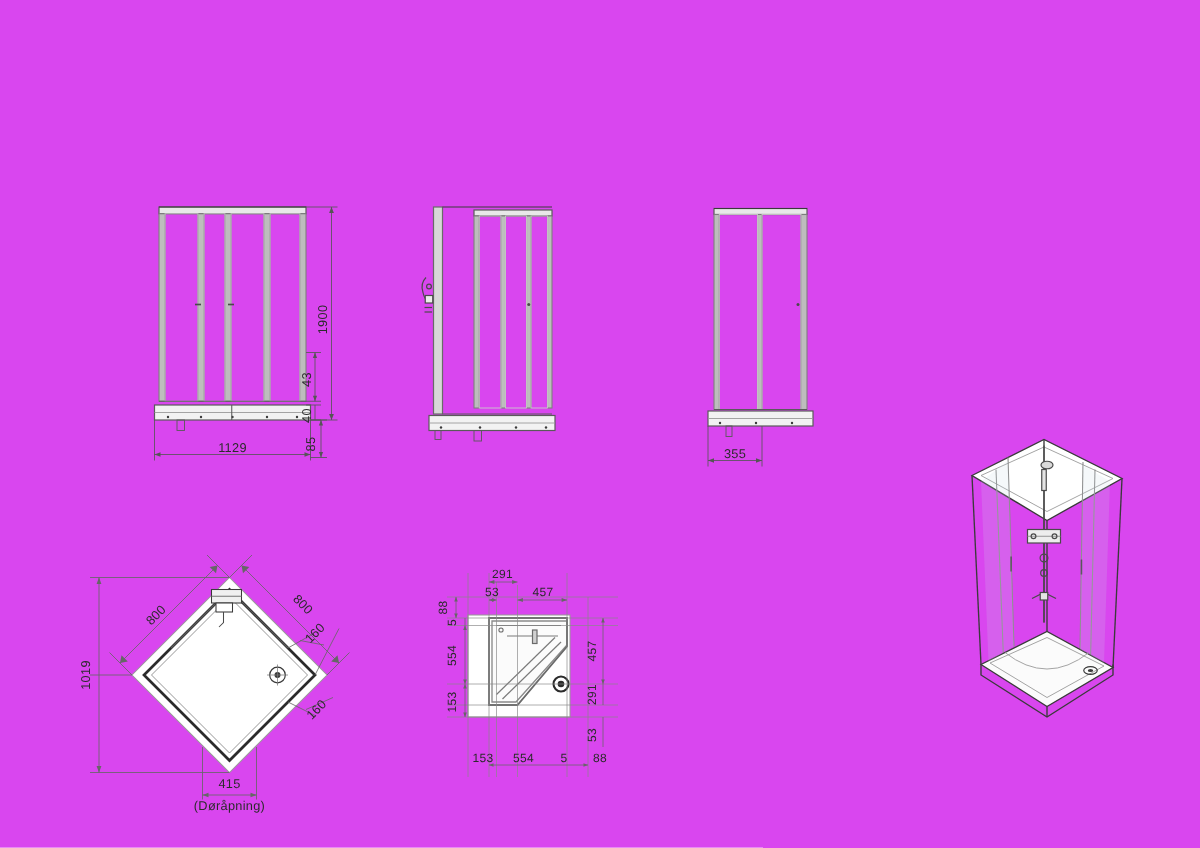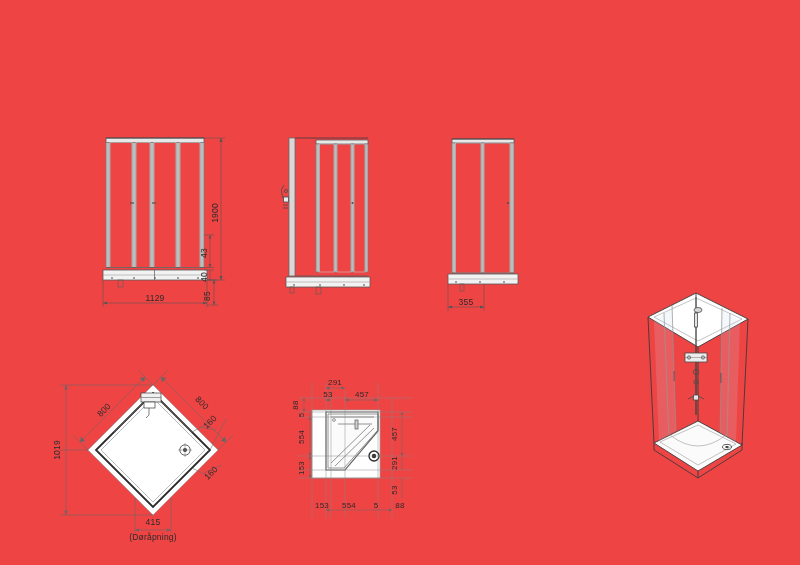--- a/index.html
+++ b/index.html
@@ -1,18 +1,18 @@
 <!DOCTYPE html>
 <html><head>
 <meta charset="utf-8">
 <style>
   html,body{margin:0;padding:0;background:#ffffff;}
   body{width:800px;height:565px;position:relative;overflow:hidden;
        font-family:"Liberation Sans", sans-serif;color:#1a1a1a;}
-  .sheet{position:absolute;left:0;top:0;width:800px;height:565px;background:#ef4444;}
+  .sheet{position:absolute;left:0;top:0;width:800px;height:565px;background:#d946ef;}
   .view{position:absolute;}
   svg{display:block;overflow:visible;}
   .dimtxt{font-family:"Liberation Sans", sans-serif;font-size:8.5px;fill:#2b2b2b;
           letter-spacing:0.2px;}
   .dimtxt.sm{font-size:8px;}
   text{paint-order:stroke;}
 </style>
 </head>
 <body>
 
@@ -138,21 +138,21 @@
             <circle cx="48" cy="160" r="0.8"></circle>
           <circle cx="72" cy="160" r="0.8"></circle>
             <circle cx="92" cy="160" r="0.8"></circle>
         </g>
         <rect x="18" y="162" width="4" height="6" stroke="#5a5a5a" stroke-width="0.6"></rect>
         <rect x="44" y="162" width="5" height="7" stroke="#5a5a5a" stroke-width="0.6"></rect>
       </g>
     </svg>
   </div>
 
-  <div class="view" style="left:432px;top:125px;">
+  <div class="view" style="left:456px;top:125px;">
     <svg width="130" height="195" viewBox="0 0 130 195">
       <g stroke="#3a3a3a" fill="none" stroke-width="0.8">
         <rect x="20" y="14" width="62" height="4" fill="#e8e8e8" stroke="#5a5a5a"></rect>
         <line x1="20" y1="14" x2="82" y2="14"></line>
         <g stroke="#7d7d7d" stroke-width="0.7">
           <rect x="20" y="18" width="3.5" height="130" fill="#bdbdbd"></rect>
           <rect x="49" y="18" width="3" height="130" fill="#bdbdbd"></rect>
           <rect x="78" y="18" width="4" height="130" fill="#bdbdbd"></rect>
         </g>
         <g stroke="#c9c9c9" stroke-width="0.6">

